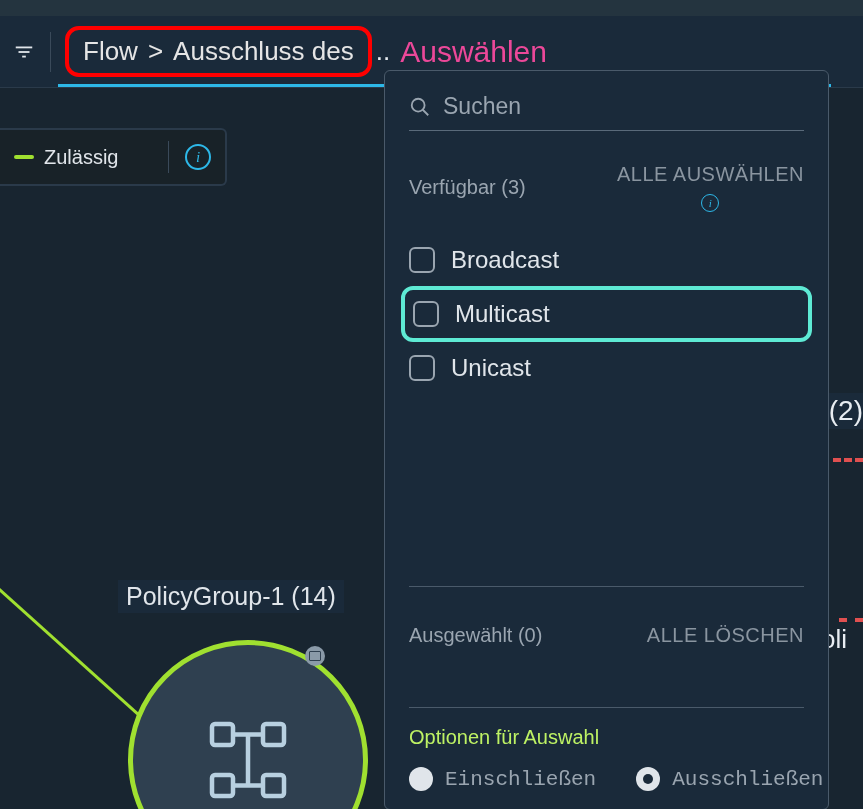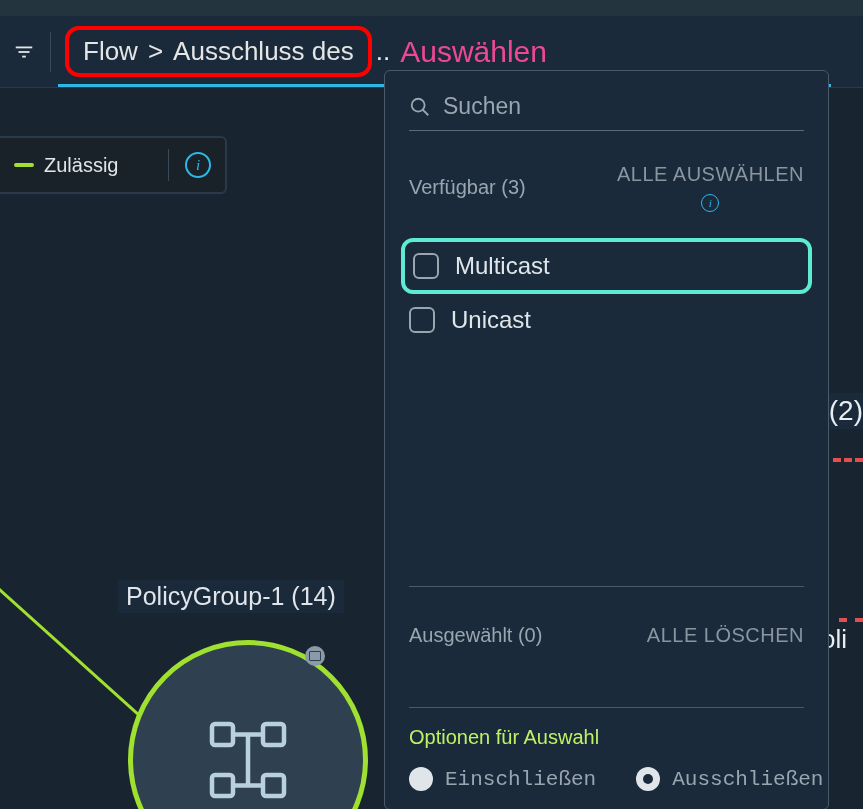--- a/index.html
+++ b/index.html
@@ -68,21 +68,21 @@
     }
     .main-area {
       position: relative;
       width: 100%;
       height: calc(100% - 88px);
       background: #182530;
     }
     
     .legend-box {
       position: absolute;
-      top: 48px;
+      top: 40px;
       left: 0;
       width: 227px;
       height: 58px;
       background: #182228;
       border: 2px solid #2a3a4a;
       border-left: none;
       border-radius: 0 6px 6px 0;
       display: flex;
       align-items: center;
       padding: 0 14px;
@@ -392,20 +392,24 @@
     </div>
 
     <div class="section-header-row">
       <span class="section-label">Verfügbar (3)</span>
       <span class="section-action">
         <span>ALLE AUSWÄHLEN</span>
         <span class="info-circle-sm">i</span>
       </span>
     </div>
 
+    <div class="option-row">
+      <div class="checkbox"></div>
+      <span class="option-label">Broadcast</span>
+    </div>
     <div class="option-row highlighted">
       <div class="checkbox"></div>
       <span class="option-label">Multicast</span>
     </div>
     <div class="option-row">
       <div class="checkbox"></div>
       <span class="option-label">Unicast</span>
     </div>
 
     <div class="spacer"></div>

